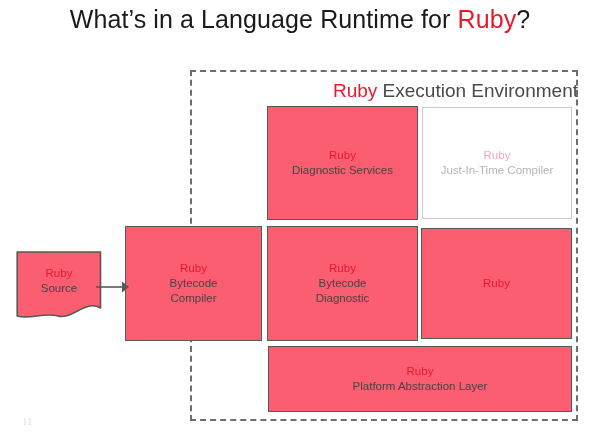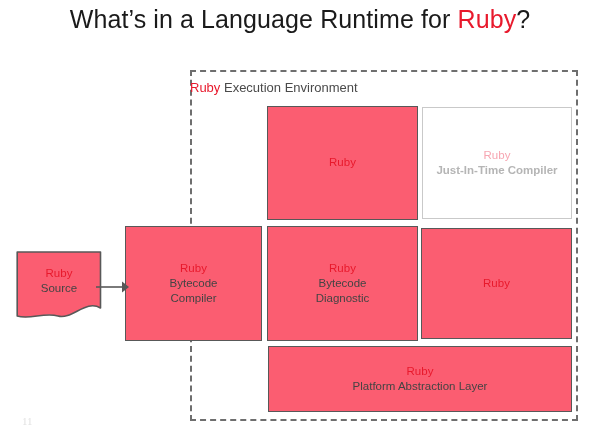--- a/index.html
+++ b/index.html
@@ -45,22 +45,22 @@
     width: 388px;
     height: 351px;
     border: 2px dashed #6e6e6e;
     box-sizing: border-box;
   }
   #env-label {
     position: absolute;
     left: 190px;
     top: 80px;
     width: 388px;
-    text-align: left;
-    font-size: 13px;
+    text-align: right;
+    font-size: 19px;
     color: #4a4a4a;
     white-space: nowrap;
   }
   #env-label .lang {
     color: #e8192c;
   }
 
   
   .box {
     position: absolute;
@@ -89,21 +89,20 @@
   .box.absent {
     background: #ffffff;
     border: 1.3px solid #c9c9c9;
     color: #b3b3b3;
   }
   .box.absent .lang {
     color: #f7a6b2;
   }
   .box.absent .name {
     color: #b5b5b5;
-    font-weight: bold;
   }
 
   
   #box-diagnostic      { left: 267px; top: 106px; width: 151px; height: 114px; }
   #box-jit             { left: 422px; top: 107px; width: 150px; height: 112px; }
   #box-bytecode-comp   { left: 125px; top: 226px; width: 137px; height: 115px; }
   #box-bytecode-interp { left: 267px; top: 226px; width: 151px; height: 115px; }
   #box-gc              { left: 421px; top: 228px; width: 151px; height: 111px; }
   #box-pal             { left: 268px; top: 346px; width: 304px; height: 66px; }
 
@@ -170,20 +169,21 @@
 
 <div id="slide">
 
   <div id="title"><span>What’s in a Language Runtime for </span><span class="lang">Ruby</span><span>?</span></div>
 
   <div id="env-box"></div>
   <div id="env-label"><span class="lang">Ruby</span><span> Execution Environment</span></div>
 
   <div class="box" id="box-diagnostic">
     <span class="lang">Ruby</span>
+    <span class="name">Diagnostic Services</span>
   </div>
 
   <div class="box absent" id="box-jit">
     <span class="lang">Ruby</span>
     <span class="name">Just-In-Time Compiler</span>
   </div>
 
   <div class="box" id="box-bytecode-comp">
     <span class="lang">Ruby</span>
     <span class="name">Bytecode</span>

